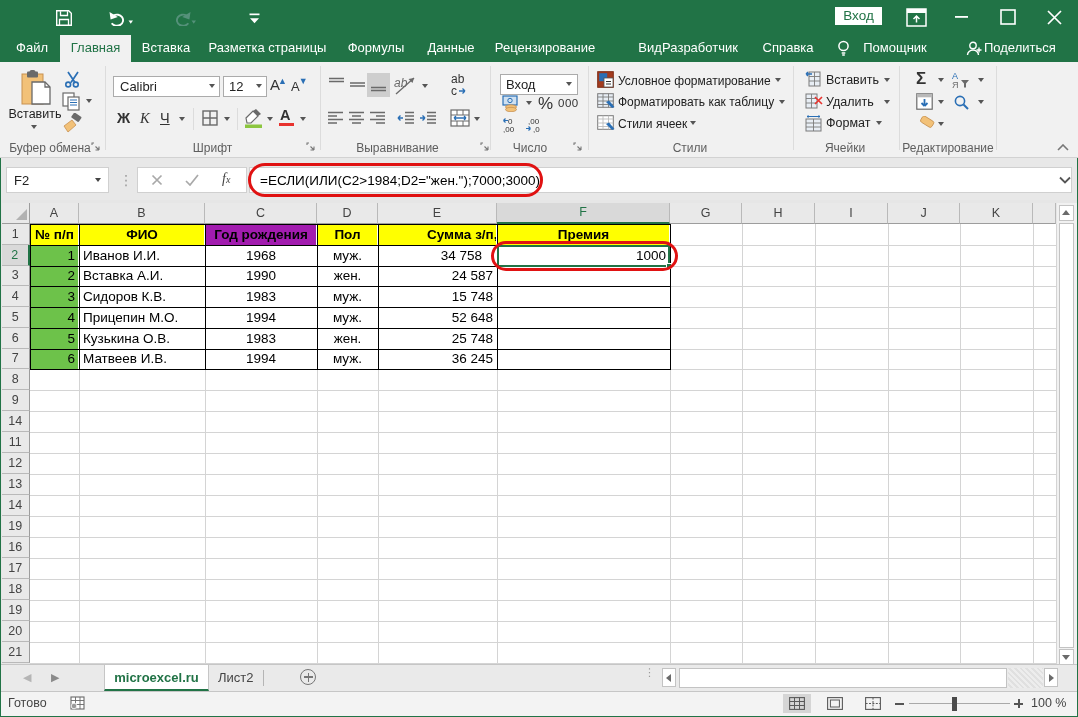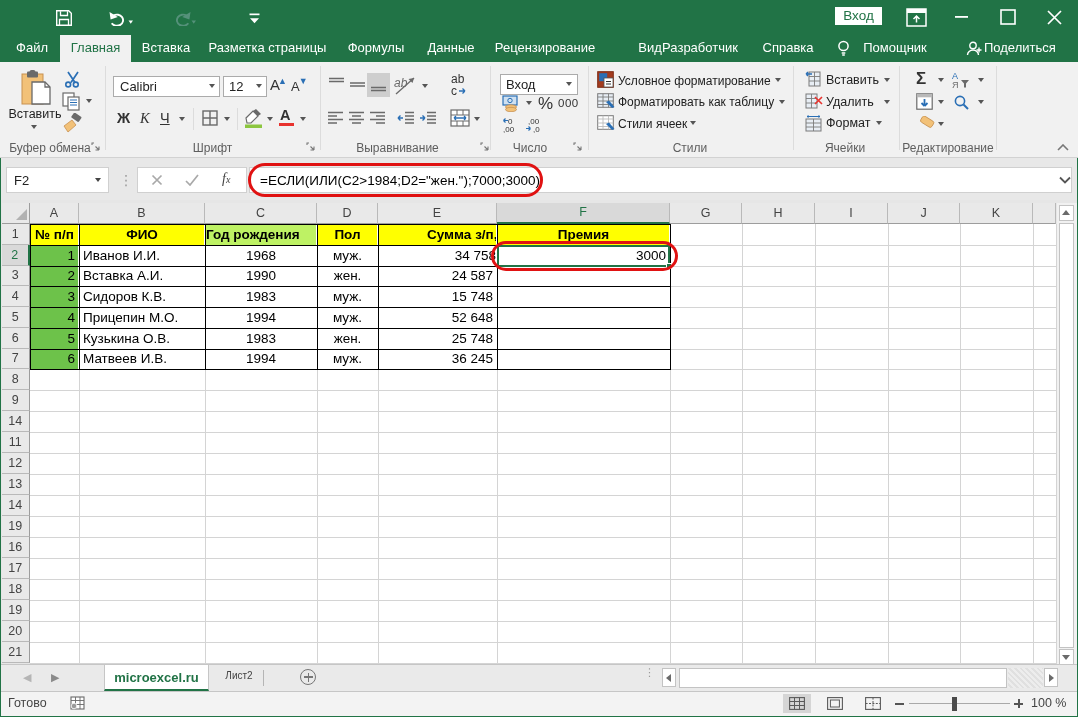--- a/index.html
+++ b/index.html
@@ -428,30 +428,30 @@
   <div class="abs" style="left:29.5px;top:223.5px;width:641px;height:1.5px;background:#000"></div>
   <div class="abs" style="left:29.5px;top:244.5px;width:641px;height:1.5px;background:#000"></div>
   <div class="abs" style="left:29.5px;top:265.5px;width:641px;height:1.5px;background:#000"></div>
   <div class="abs" style="left:29.5px;top:285.5px;width:641px;height:1.5px;background:#000"></div>
   <div class="abs" style="left:29.5px;top:306.5px;width:641px;height:1.5px;background:#000"></div>
   <div class="abs" style="left:29.5px;top:327.5px;width:641px;height:1.5px;background:#000"></div>
   <div class="abs" style="left:29.5px;top:348.5px;width:641px;height:1.5px;background:#000"></div>
   <div class="abs" style="left:29.5px;top:368.5px;width:641px;height:1.5px;background:#000"></div>
   <div class="cell" style="left:31px;top:225px;width:47px;height:19.5px;line-height:19.5px;background:#ffff00;font-weight:bold;text-align:center;">№ п/п</div>
   <div class="cell" style="left:80px;top:225px;width:124px;height:19.5px;line-height:19.5px;background:#ffff00;font-weight:bold;text-align:center;">ФИО</div>
-  <div class="cell" style="left:206px;top:225px;width:110px;height:19.5px;line-height:19.5px;background:#bef264;font-weight:bold;text-align:left;">Год рождения</div>
+  <div class="cell" style="left:206px;top:225px;width:110px;height:19.5px;line-height:19.5px;background:#a21caf;font-weight:bold;text-align:center;">Год рождения</div>
   <div class="cell" style="left:318px;top:225px;width:59px;height:19.5px;line-height:19.5px;background:#ffff00;font-weight:bold;text-align:center;">Пол</div>
   <div class="cell" style="left:379px;top:225px;width:117px;height:19.5px;line-height:19.5px;background:#ffff00;font-weight:bold;text-align:center;padding-left:48px;">Сумма з/п, руб.</div>
   <div class="cell" style="left:498px;top:225px;width:171px;height:19.5px;line-height:19.5px;background:#ffff00;font-weight:bold;text-align:center;">Премия</div>
   <div class="cell" style="left:31px;top:246px;width:47px;height:19.5px;line-height:19.5px;text-align:right;padding-right:3px;background:#6dc24a;">1</div>
   <div class="cell" style="left:80px;top:246px;width:124px;height:19.5px;line-height:19.5px;text-align:left;padding-left:3px;">Иванов И.И.</div>
   <div class="cell" style="left:206px;top:246px;width:110px;height:19.5px;line-height:19.5px;text-align:center;">1968</div>
   <div class="cell" style="left:318px;top:246px;width:59px;height:19.5px;line-height:19.5px;text-align:center;">муж.</div>
-  <div class="cell" style="left:379px;top:246px;width:117px;height:19.5px;line-height:19.5px;text-align:right;padding-right:0;">34 758</div>
-  <div class="cell" style="left:498px;top:246px;width:171px;height:19.5px;line-height:19.5px;text-align:right;padding-right:3px;">3000</div>
+  <div class="cell" style="left:379px;top:246px;width:117px;height:19.5px;line-height:19.5px;text-align:right;padding-right:14px;">34 758</div>
+  <div class="cell" style="left:498px;top:246px;width:171px;height:19.5px;line-height:19.5px;text-align:right;padding-right:3px;">1000</div>
   <div class="cell" style="left:31px;top:267px;width:47px;height:18.5px;line-height:18.5px;text-align:right;padding-right:3px;background:#6dc24a;">2</div>
   <div class="cell" style="left:80px;top:267px;width:124px;height:18.5px;line-height:18.5px;text-align:left;padding-left:3px;">Вставка А.И.</div>
   <div class="cell" style="left:206px;top:267px;width:110px;height:18.5px;line-height:18.5px;text-align:center;">1990</div>
   <div class="cell" style="left:318px;top:267px;width:59px;height:18.5px;line-height:18.5px;text-align:center;">жен.</div>
   <div class="cell" style="left:379px;top:267px;width:117px;height:18.5px;line-height:18.5px;text-align:right;padding-right:3px;">24 587</div>
   <div class="cell" style="left:31px;top:287px;width:47px;height:19.5px;line-height:19.5px;text-align:right;padding-right:3px;background:#6dc24a;">3</div>
   <div class="cell" style="left:80px;top:287px;width:124px;height:19.5px;line-height:19.5px;text-align:left;padding-left:3px;">Сидоров К.В.</div>
   <div class="cell" style="left:206px;top:287px;width:110px;height:19.5px;line-height:19.5px;text-align:center;">1983</div>
   <div class="cell" style="left:318px;top:287px;width:59px;height:19.5px;line-height:19.5px;text-align:center;">муж.</div>
   <div class="cell" style="left:379px;top:287px;width:117px;height:19.5px;line-height:19.5px;text-align:right;padding-right:3px;">15 748</div>
@@ -477,21 +477,21 @@
   <div class="abs" style="left:1058.5px;top:204.5px;width:15.5px;height:16.5px;background:#fff;border:1px solid #c3c3c3"></div>
   <div class="abs" style="left:1062px;top:210px;width:0;height:0;border-left:4.5px solid transparent;border-right:4.5px solid transparent;border-bottom:5.5px solid #6a6a6a"></div>
   <div class="abs" style="left:1058.5px;top:222.5px;width:15.5px;height:425px;background:#fff;border:1px solid #c3c3c3"></div>
   <div class="abs" style="left:1058.5px;top:649px;width:15.5px;height:16.5px;background:#fff;border:1px solid #c3c3c3"></div>
   <div class="abs" style="left:1062px;top:654.5px;width:0;height:0;border-left:4.5px solid transparent;border-right:4.5px solid transparent;border-top:5.5px solid #6a6a6a"></div>
   <div id="tabbar"></div>
   <div class="abs" style="left:23px;top:670px;width:12px;height:14px;color:#b5b5b5;font-size:11px;line-height:14px">◀</div>
   <div class="abs" style="left:51px;top:670px;width:12px;height:14px;color:#8a8a8a;font-size:11px;line-height:14px">▶</div>
   <div class="abs" style="left:104px;top:665px;width:105px;height:25.5px;background:#fff;border-left:1px solid #c6c6c6;border-right:1px solid #c6c6c6;border-bottom:2.5px solid #217346"></div>
   <div class="abs" style="left:104px;top:670px;width:105px;text-align:center;font-size:13px;font-weight:bold;color:#217346">microexcel.ru</div>
-  <div class="abs" style="left:218px;top:670px;width:42px;text-align:center;font-size:10px;color:#444">Лист2</div>
+  <div class="abs" style="left:218px;top:670px;width:42px;font-size:13px;color:#444">Лист2</div>
   <div class="abs" style="left:263px;top:670px;width:1px;height:16px;background:#b5b5b5"></div>
   <div class="abs" style="left:300px;top:669px;width:16px;height:16px;border:1.2px solid #767676;border-radius:50%"></div>
   <div class="abs" style="left:303.7px;top:676.4px;width:9px;height:1.3px;background:#767676"></div>
   <div class="abs" style="left:307.5px;top:672.5px;width:1.3px;height:9px;background:#767676"></div>
   <div class="abs" style="left:644px;top:669px;width:6px;height:18px;color:#9a9a9a;font-size:11px;line-height:6px;letter-spacing:0">⋮</div>
   <div class="abs" style="left:660px;top:666px;width:400px;height:23px;background:#eaeaea"></div>
   <div class="abs" style="left:662px;top:668px;width:14px;height:19px;background:#fff;border:1px solid #c3c3c3"></div>
   <div class="abs" style="left:666px;top:673.5px;width:0;height:0;border-top:4.5px solid transparent;border-bottom:4.5px solid transparent;border-right:5px solid #6a6a6a"></div>
   <div class="abs" style="left:679px;top:667.5px;width:328px;height:20.5px;background:#fff;border:1px solid #c3c3c3"></div>
   <div class="abs" style="left:1008px;top:668px;width:35px;height:19.5px;background:repeating-linear-gradient(45deg,#ededed 0 2px,#e0e0e0 2px 4px)"></div>

